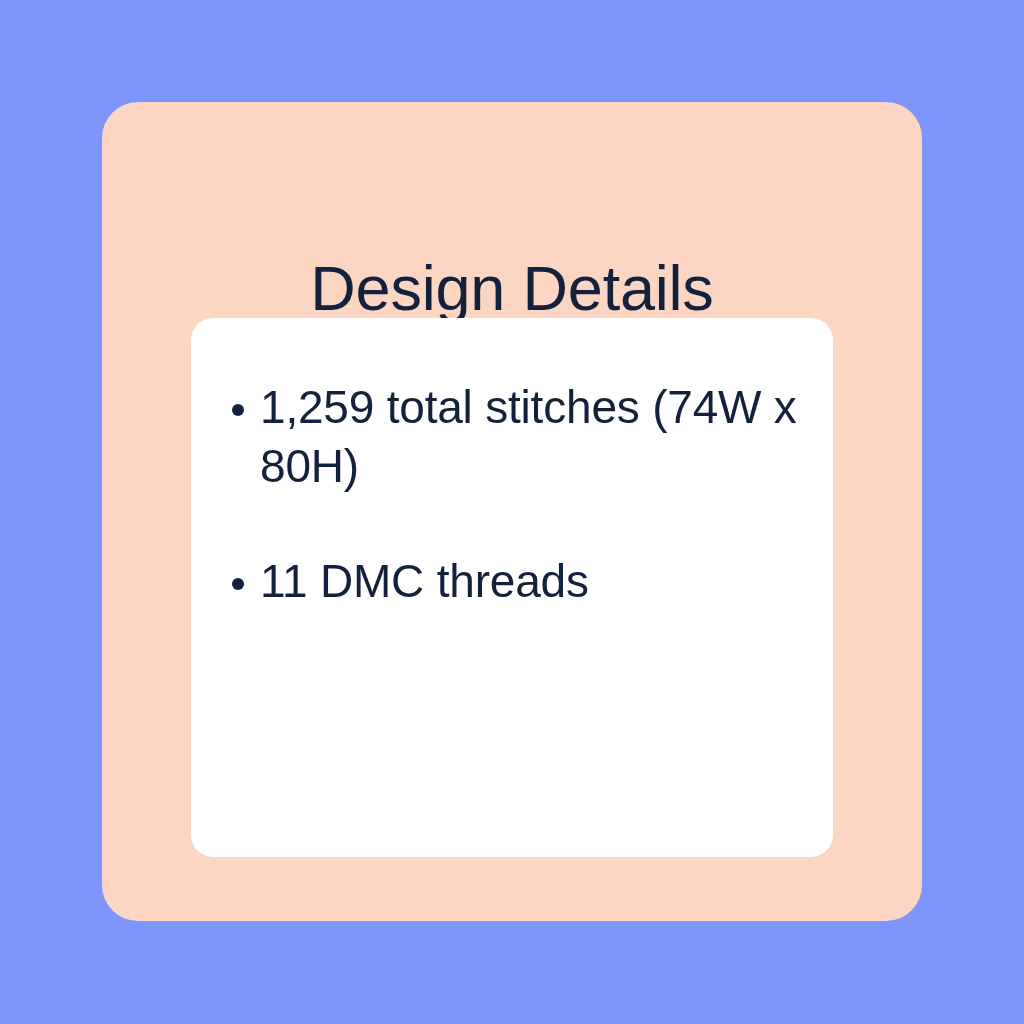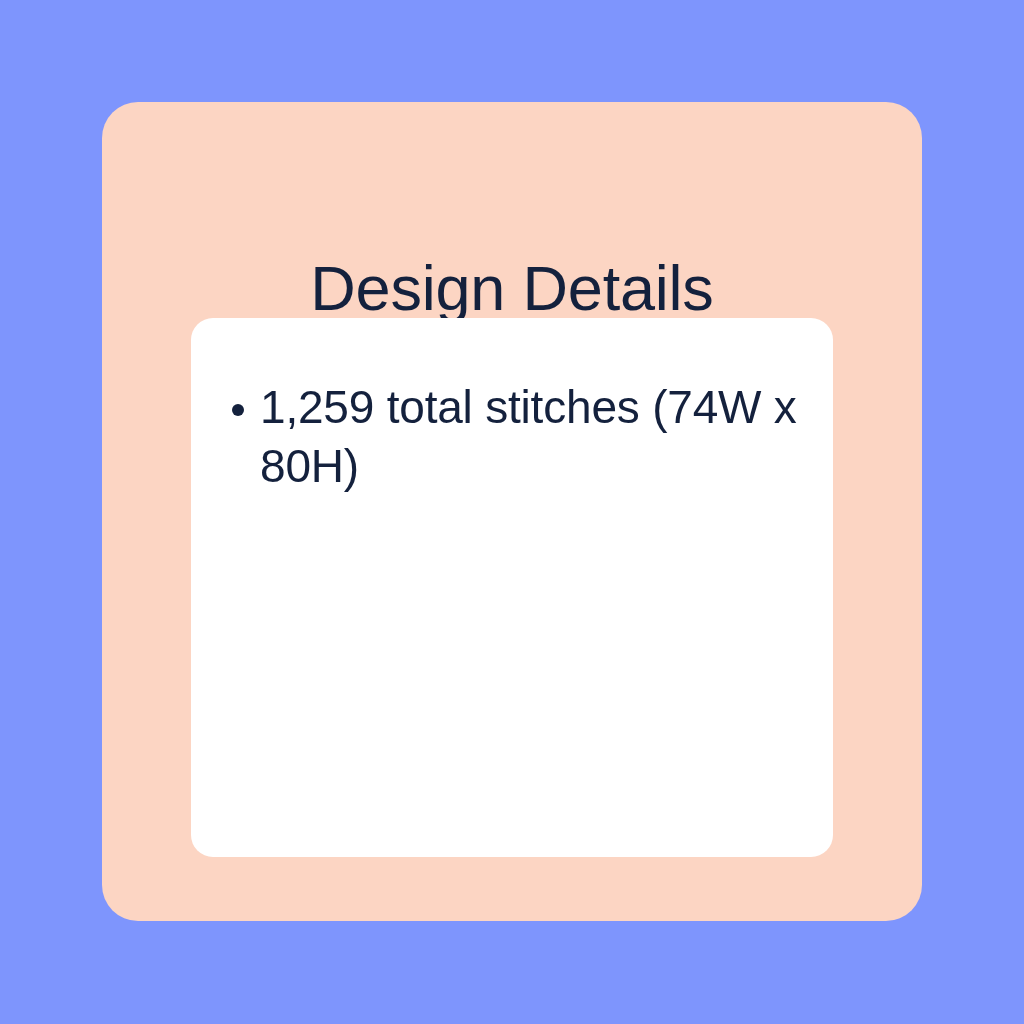--- a/index.html
+++ b/index.html
@@ -113,19 +113,23 @@
 
     <div id="inner-card">
 
       <ul id="detail-list">
 
         <li class="detail-item">
           <span class="detail-bullet"></span>
           <span class="detail-text">1,259 total stitches (74W x 80H)</span>
         </li>
 
+        <li class="detail-item">
+          <span class="detail-bullet"></span>
+          <span class="detail-text">11 DMC threads</span>
+        </li>
 
 
       </ul>
 
     </div>
   </div>
 </div>
 
 </body></html>

